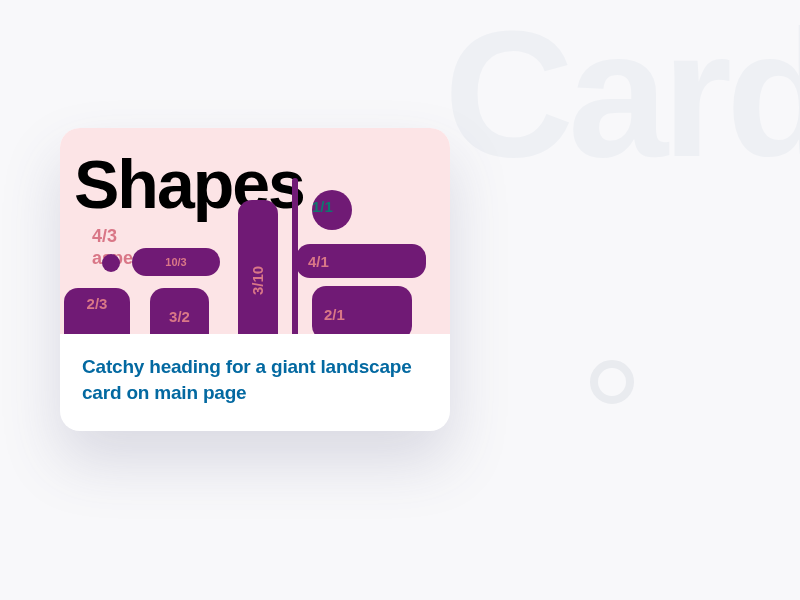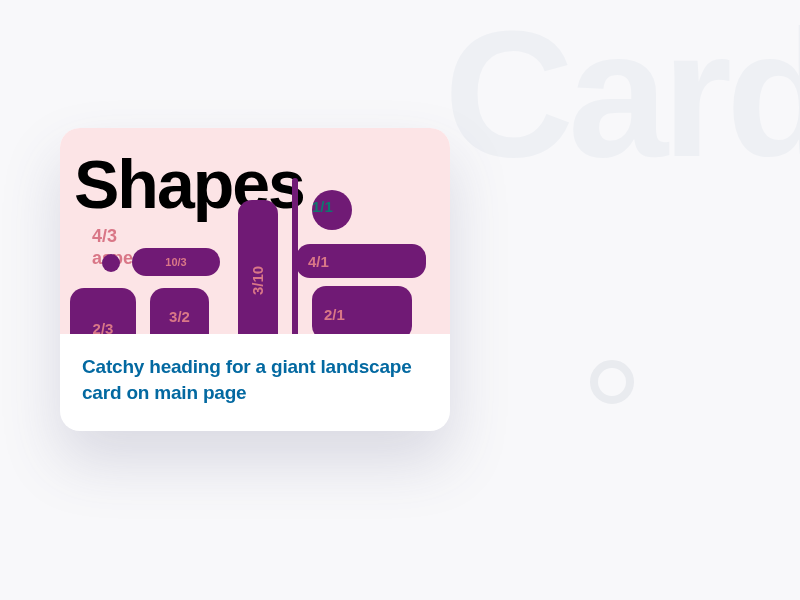--- a/index.html
+++ b/index.html
@@ -62,21 +62,21 @@
     align-items: center;
     justify-content: center;
     font-weight: 800;
     color: #d97787;
     font-size: 15px;
   }
   .r43 { left: 24px; top: 64px; width: 150px; height: 112px; background: transparent; justify-content: flex-start; padding-left: 8px; }
   .r43 .lbl { font-size: 18px; line-height: 1.2; color: #d97787; }
   .dot { left: 42px; top: 126px; width: 18px; height: 18px; border-radius: 50%; }
   .r103 { left: 72px; top: 120px; width: 88px; height: 28px; font-size: 11px; }
-  .r23 { left: 10px; top: 160px; width: 66px; height: 80px; align-items: flex-start; padding-top: 32px; }
+  .r23 { left: 4px; top: 160px; width: 66px; height: 80px; align-items: flex-start; padding-top: 7px; }
   .r32 { left: 90px; top: 160px; width: 59px; height: 70px; align-items: flex-start; padding-top: 20px; }
   .r310 { left: 178px; top: 72px; width: 40px; height: 160px; }
   .r310 span { transform: rotate(-90deg); white-space: nowrap; }
   .rvsep { left: 232px; top: 50px; width: 6px; height: 170px; border-radius: 4px; }
   .r11 { left: 252px; top: 62px; width: 40px; height: 40px; font-size: 13px; border-radius: 50%; }
   .r11lbl { position:absolute; left: 252px; top: 70px; font-weight:800; color:#0f766e; font-size:15px;}
   .r41 { left: 236px; top: 116px; width: 130px; height: 34px; justify-content: flex-start; padding-left: 12px; }
   .r21 { left: 252px; top: 158px; width: 100px; height: 54px; justify-content: flex-start; padding-left: 12px; align-items: flex-start; padding-top: 20px;}
   .card-body {
     padding: 20px 22px 26px;

